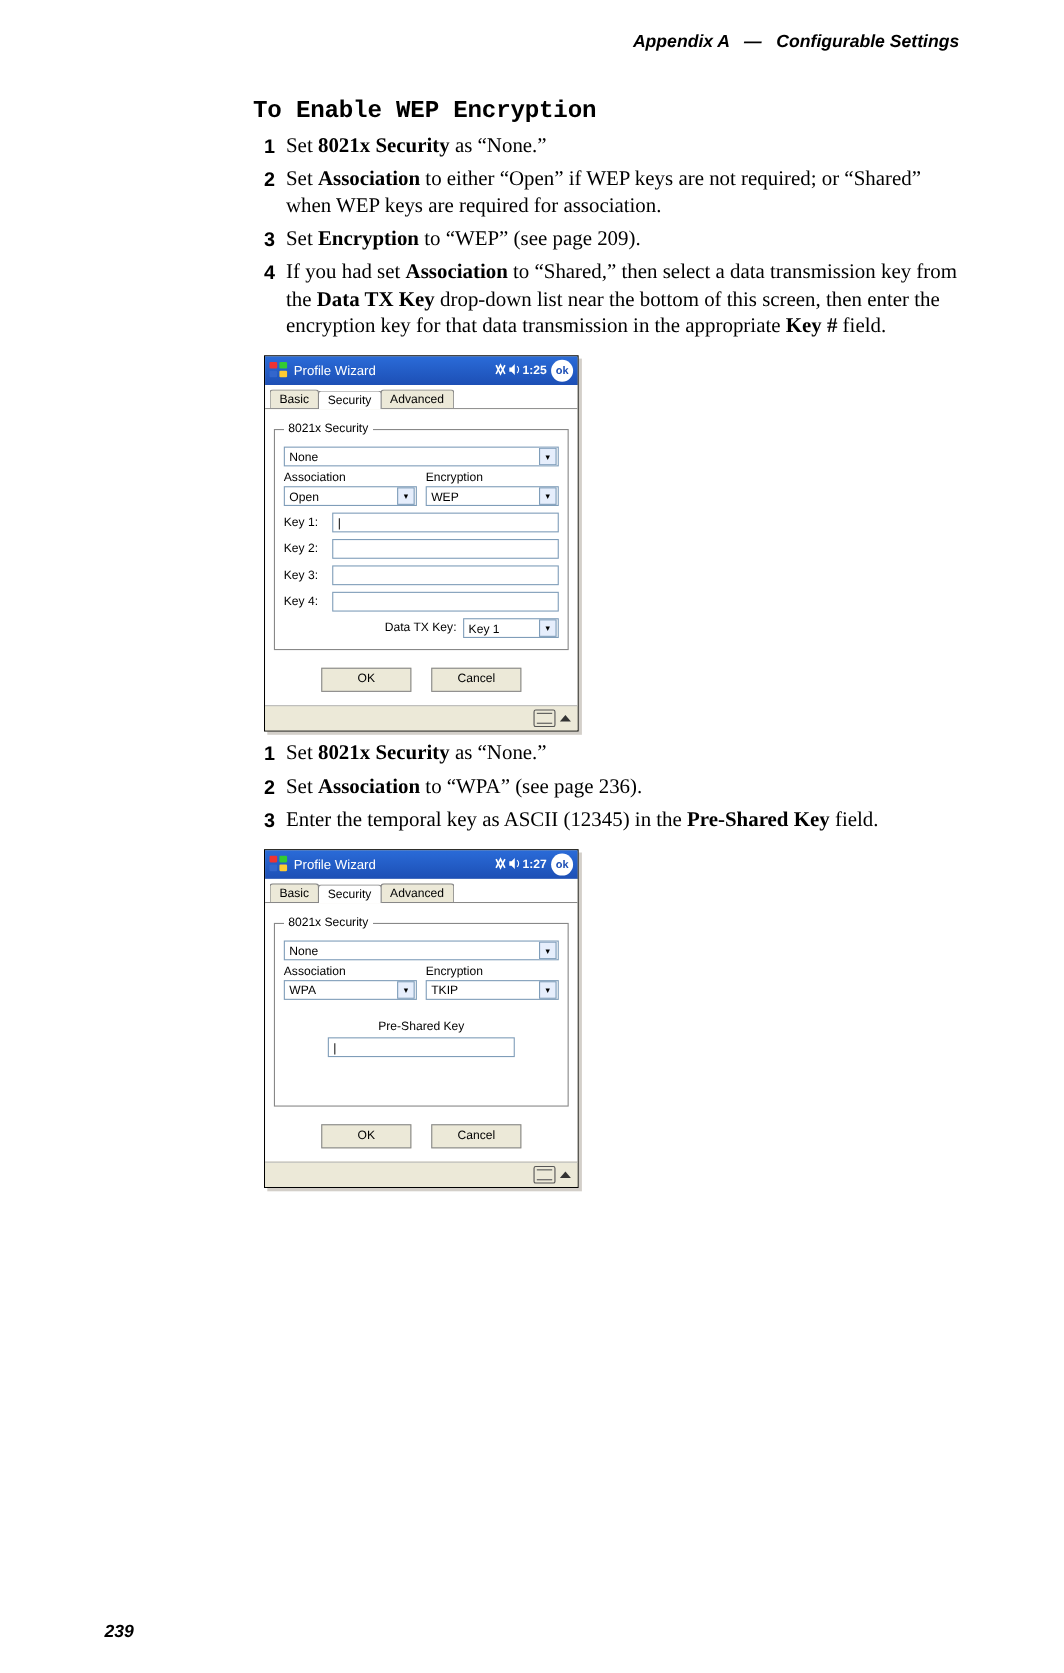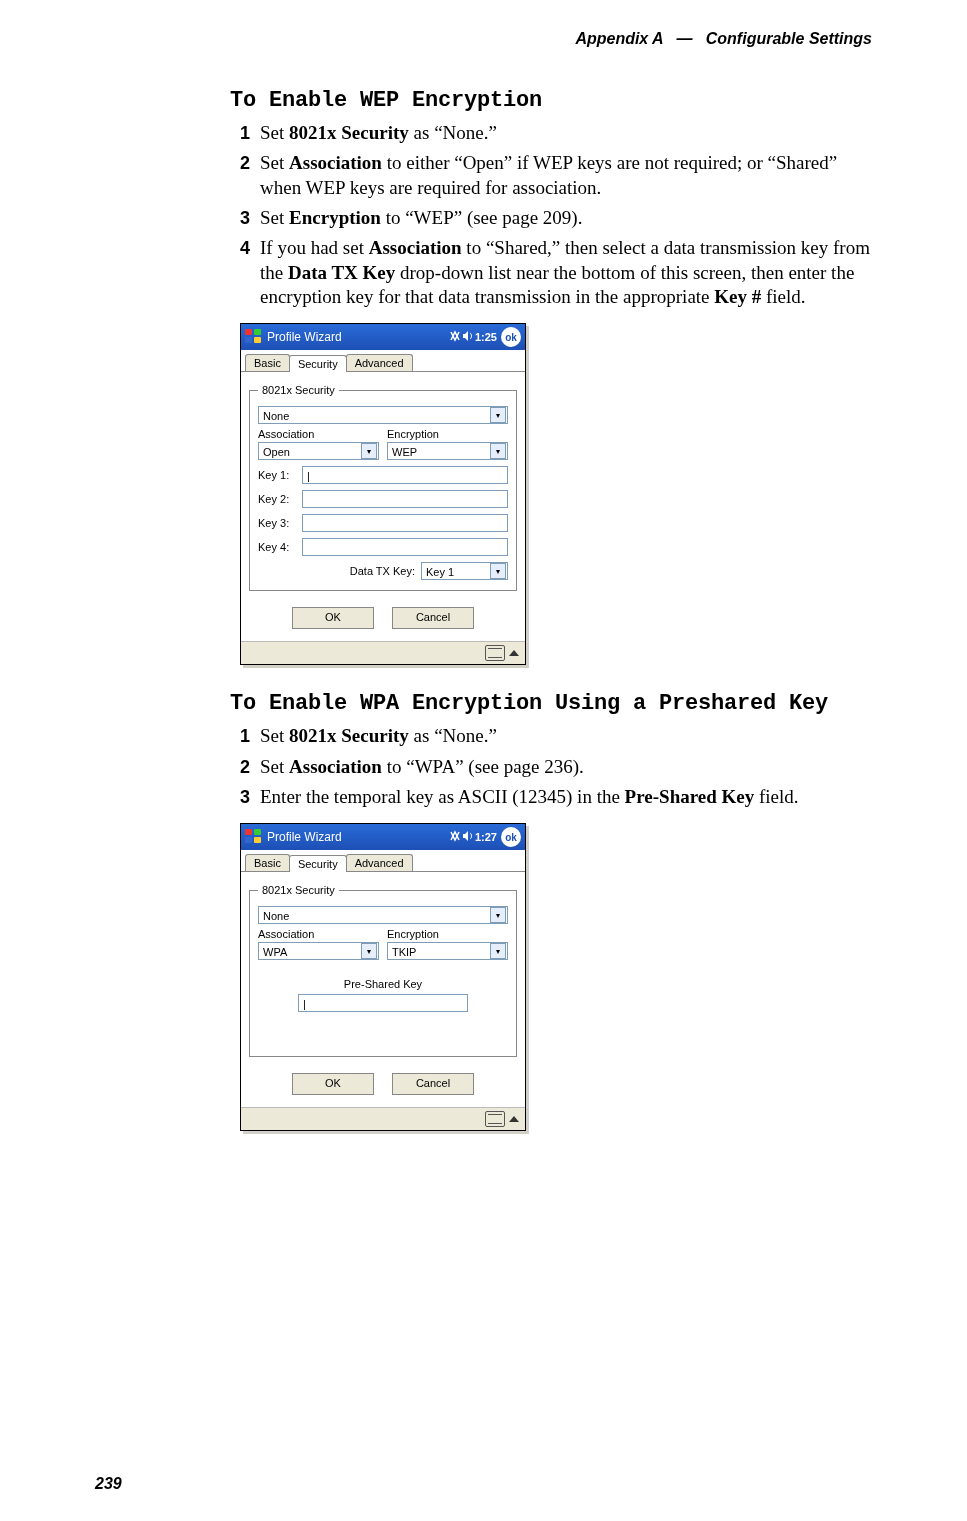--- a/index.html
+++ b/index.html
@@ -290,21 +290,20 @@
         <div class="dbtn">OK</div>
         <div class="dbtn">Cancel</div>
       </div>
     </div>
     <div class="footerbar">
       <span class="kbd-icon"></span>
       <span class="tri-up"></span>
     </div>
   </div>
 
-  <h3 class="section-title">To Enable WPA Encryption Using a Preshared Key</h3>
   <ol class="steps">
     <li>
       <span class="num">1</span>
       <span class="body">
         <span>Set </span><span class="b">8021x Security</span><span> as “None.”</span>
       </span>
     </li>
     <li>
       <span class="num">2</span>
       <span class="body">

